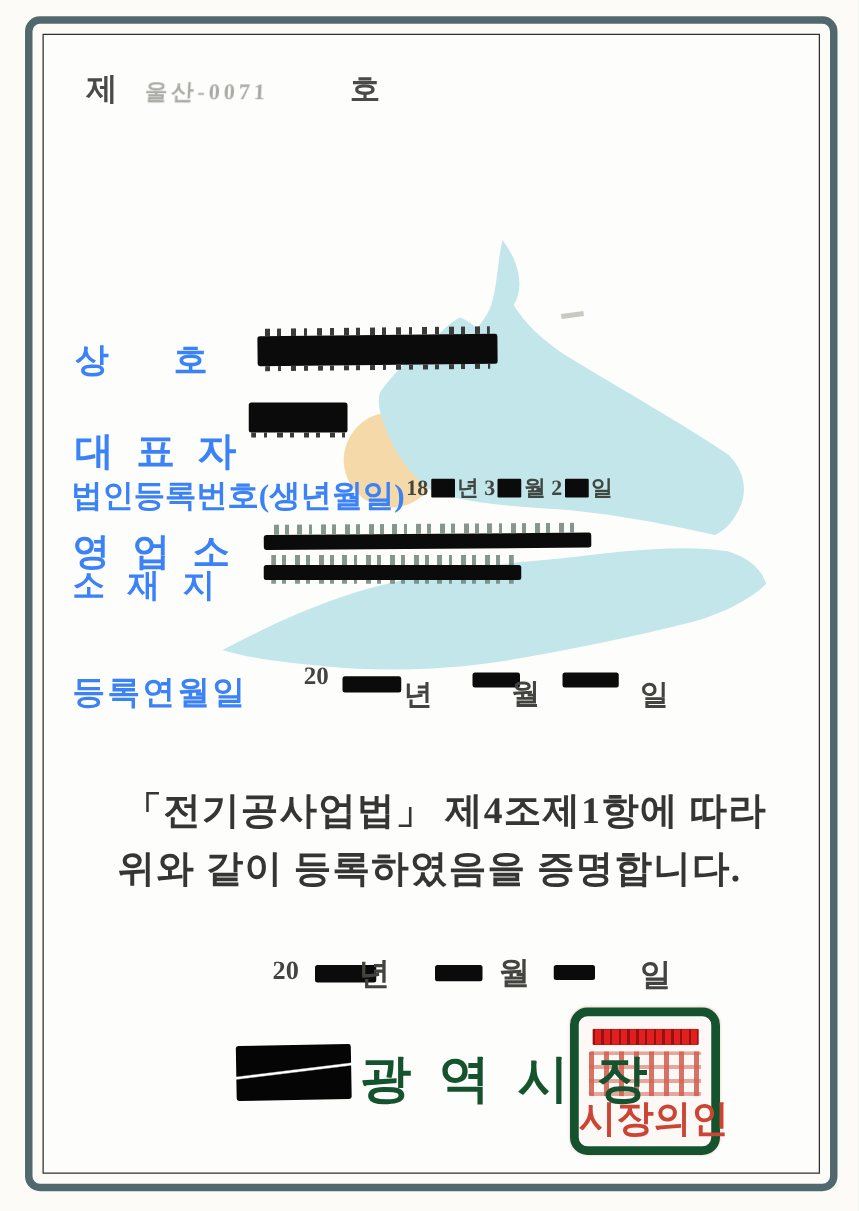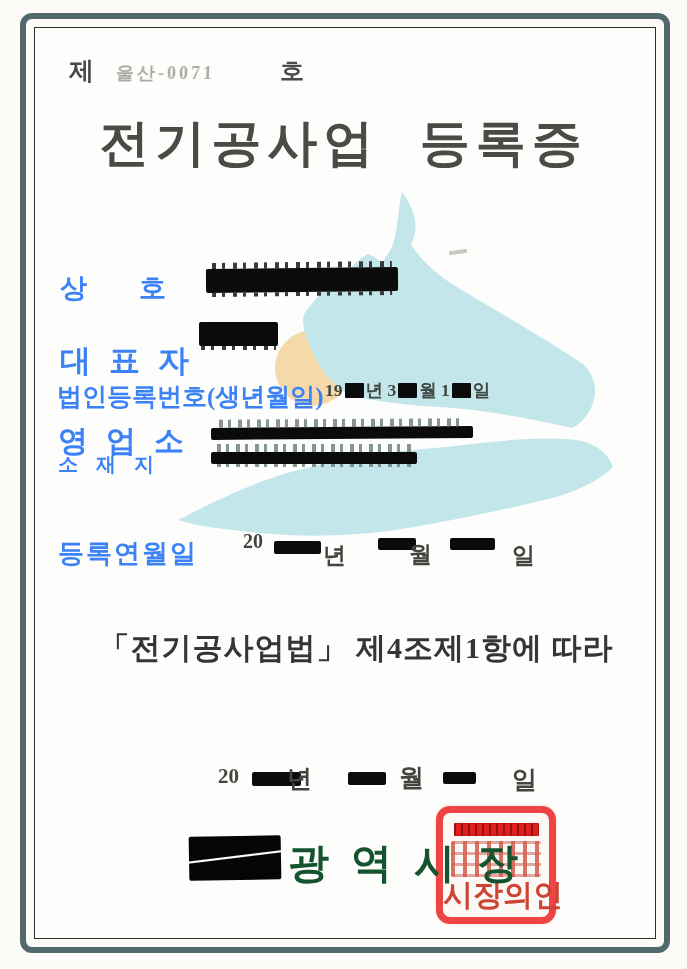--- a/index.html
+++ b/index.html
@@ -29,21 +29,21 @@
   .title{
     position:absolute;left:0;top:110px;width:100%;text-align:center;
     font-size:50px;font-weight:bold;color:#4b4a47;letter-spacing:6px;word-spacing:22px;
   }
   
   .lbl{position:absolute;font-weight:bold;color:#3b82f6;white-space:pre;}
   .lbl-company{left:60px;top:270px;font-size:27px;letter-spacing:52px;}
   .lbl-rep{left:60px;top:340px;font-size:31px;letter-spacing:18px;}
   .lbl-corp{left:57px;top:380px;font-size:25px;}
   .lbl-office1{left:58px;top:421px;font-size:30px;letter-spacing:18px;}
-  .lbl-office2{left:58px;top:451px;font-size:20px;letter-spacing:18px;}
+  .lbl-office2{left:58px;top:451px;font-size:26px;letter-spacing:18px;}
   .lbl-regdate{left:58px;top:536px;font-size:26px;letter-spacing:2px;}
   
   .redact{position:absolute;}
   .redact .ink{width:100%;background:#0b0b0b;border-radius:2px;}
   .stub{margin:0 auto;width:94%;
     background:repeating-linear-gradient(90deg,#3a3a38 0 4px,transparent 4px 10px,#3a3a38 10px 13px,transparent 13px 21px);}
   .stub-gray{background:repeating-linear-gradient(90deg,#70847c 0 4px,transparent 4px 9px,#70847c 9px 12px,transparent 12px 19px);opacity:.85;}
   .bar-company{left:206px;top:262px;width:192px;transform:rotate(-.6deg);}
   .bar-company .ink{height:24px;}
   .bar-rep{left:199px;top:322px;width:79px;}
@@ -84,22 +84,22 @@
     position:absolute;left:189px;top:836px;width:92px;height:44px;
     background:linear-gradient(174deg,#050505 45%,#fff 47%,#fff 49%,#050505 51%);
     transform:rotate(-1deg);border-radius:2px;z-index:6;
   }
   .sig-text{
     position:absolute;left:288px;top:836px;font-size:41px;font-weight:bold;color:#14532d;
     letter-spacing:22px;z-index:6;white-space:pre;
   }
   
   .seal{
-    position:absolute;left:436px;top:806px;width:120px;height:118px;box-sizing:border-box;
-    border:7px solid #ef4444;border-radius:14px;z-index:4;
+    position:absolute;left:456px;top:806px;width:120px;height:118px;box-sizing:border-box;
+    border:7px solid #14532d;border-radius:14px;z-index:4;
     box-shadow:inset 0 0 0 1px rgba(255,255,255,.4), 0 0 2px rgba(198,64,47,.35);
     background:rgba(230,120,100,.04);
   }
   .seal-bar{
     position:absolute;left:11px;top:10px;width:85px;height:13px;background:#e01f1f;border-radius:1px;
     box-shadow:inset 0 0 0 .5px #b51313;
     background-image:repeating-linear-gradient(90deg,rgba(80,0,0,.5) 0 2px,transparent 2px 7px);
   }
   .seal-strokes{
     position:absolute;left:8px;top:28px;width:90px;height:36px;opacity:.8;
@@ -150,38 +150,37 @@
          C200 357 150 357 110 353
          C80 350 50 347 28 340 Z"></path>
   </svg>
 
   <div class="cert-no">
     <span class="no-prefix">제</span>
     <span class="no-faded">울산-0071</span>
     <span class="no-suffix">호</span>
   </div>
 
-  <div class="title">전기공사업 등록증</div>
 
   <div class="lbl lbl-company">상호</div>
   <div class="redact bar-company">
     <div class="stub" style="height:6px"></div>
     <div class="ink"></div>
     <div class="stub" style="height:4px"></div>
   </div>
   <div class="smudge-dash"></div>
 
   <div class="lbl lbl-rep">대표자</div>
   <div class="redact bar-rep">
     <div class="ink"></div>
     <div class="stub" style="height:4px"></div>
   </div>
 
   <div class="lbl lbl-corp">법인등록번호(생년월일)</div>
-  <div class="corp-val"><span>19</span><span class="sq"></span><span>년 3</span><span class="sq"></span><span>월 1</span><span class="sq"></span><span>일</span></div>
+  <div class="corp-val"><span>18</span><span class="sq"></span><span>년 3</span><span class="sq"></span><span>월 2</span><span class="sq"></span><span>일</span></div>
 
   <div class="lbl lbl-office1">영업소</div>
   <div class="lbl lbl-office2">소재지</div>
   <div class="redact bar-addr1">
     <div class="stub stub-gray" style="height:8px"></div>
     <div class="ink"></div>
   </div>
   <div class="redact bar-addr2">
     <div class="stub stub-gray" style="height:8px"></div>
     <div class="ink"></div>
@@ -191,20 +190,21 @@
   <div class="lbl lbl-regdate">등록연월일</div>
   <span class="dtxt rd-20">20</span>
   <div class="dbar rd-b1"></div>
   <span class="dtxt rd-nyeon">년</span>
   <div class="dbar rd-b2"></div>
   <span class="dtxt rd-wol">월</span>
   <div class="dbar rd-b3"></div>
   <span class="dtxt rd-il">일</span>
 
   <div class="stmt stmt1">「전기공사업법」 제4조제1항에 따라</div>
+  <div class="stmt stmt2">위와 같이 등록하였음을 증명합니다.</div>
 
   <span class="dtxt id-20">20</span>
   <div class="dbar id-b1"></div>
   <span class="dtxt id-nyeon">년</span>
   <div class="dbar id-b2"></div>
   <span class="dtxt id-wol">월</span>
   <div class="dbar id-b3"></div>
   <span class="dtxt id-il">일</span>
 
   <div class="sig-redact"></div>

